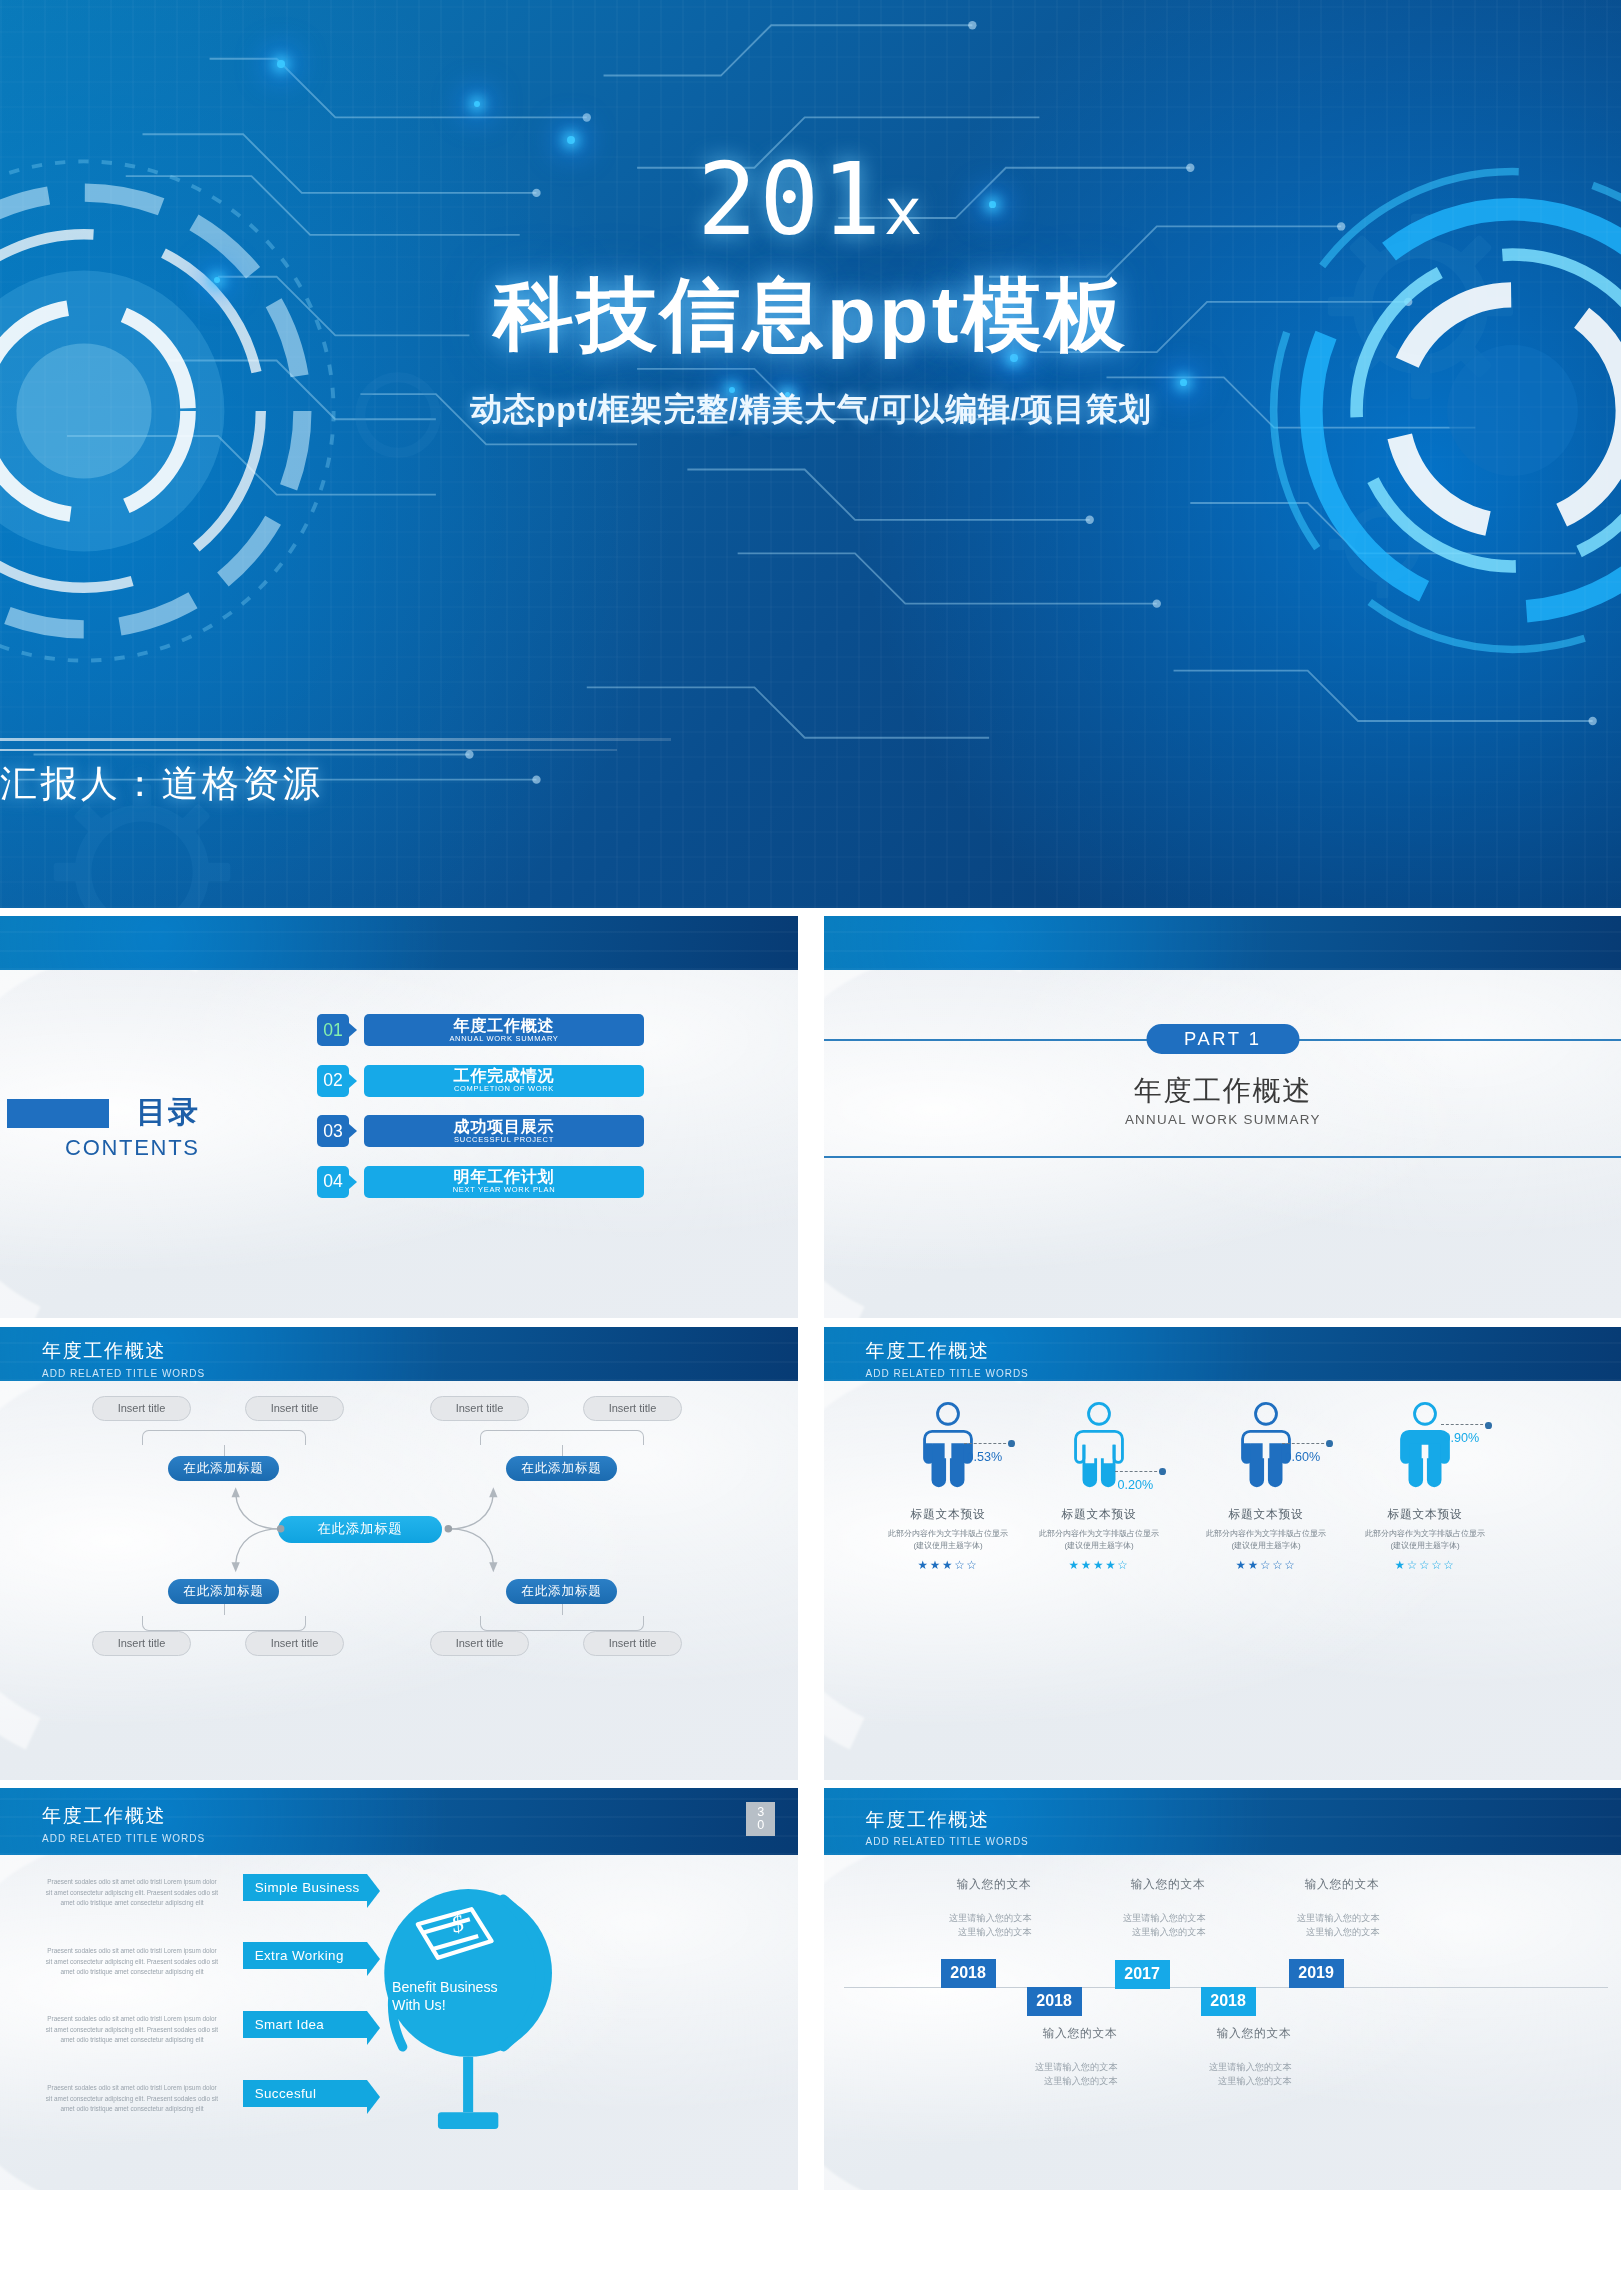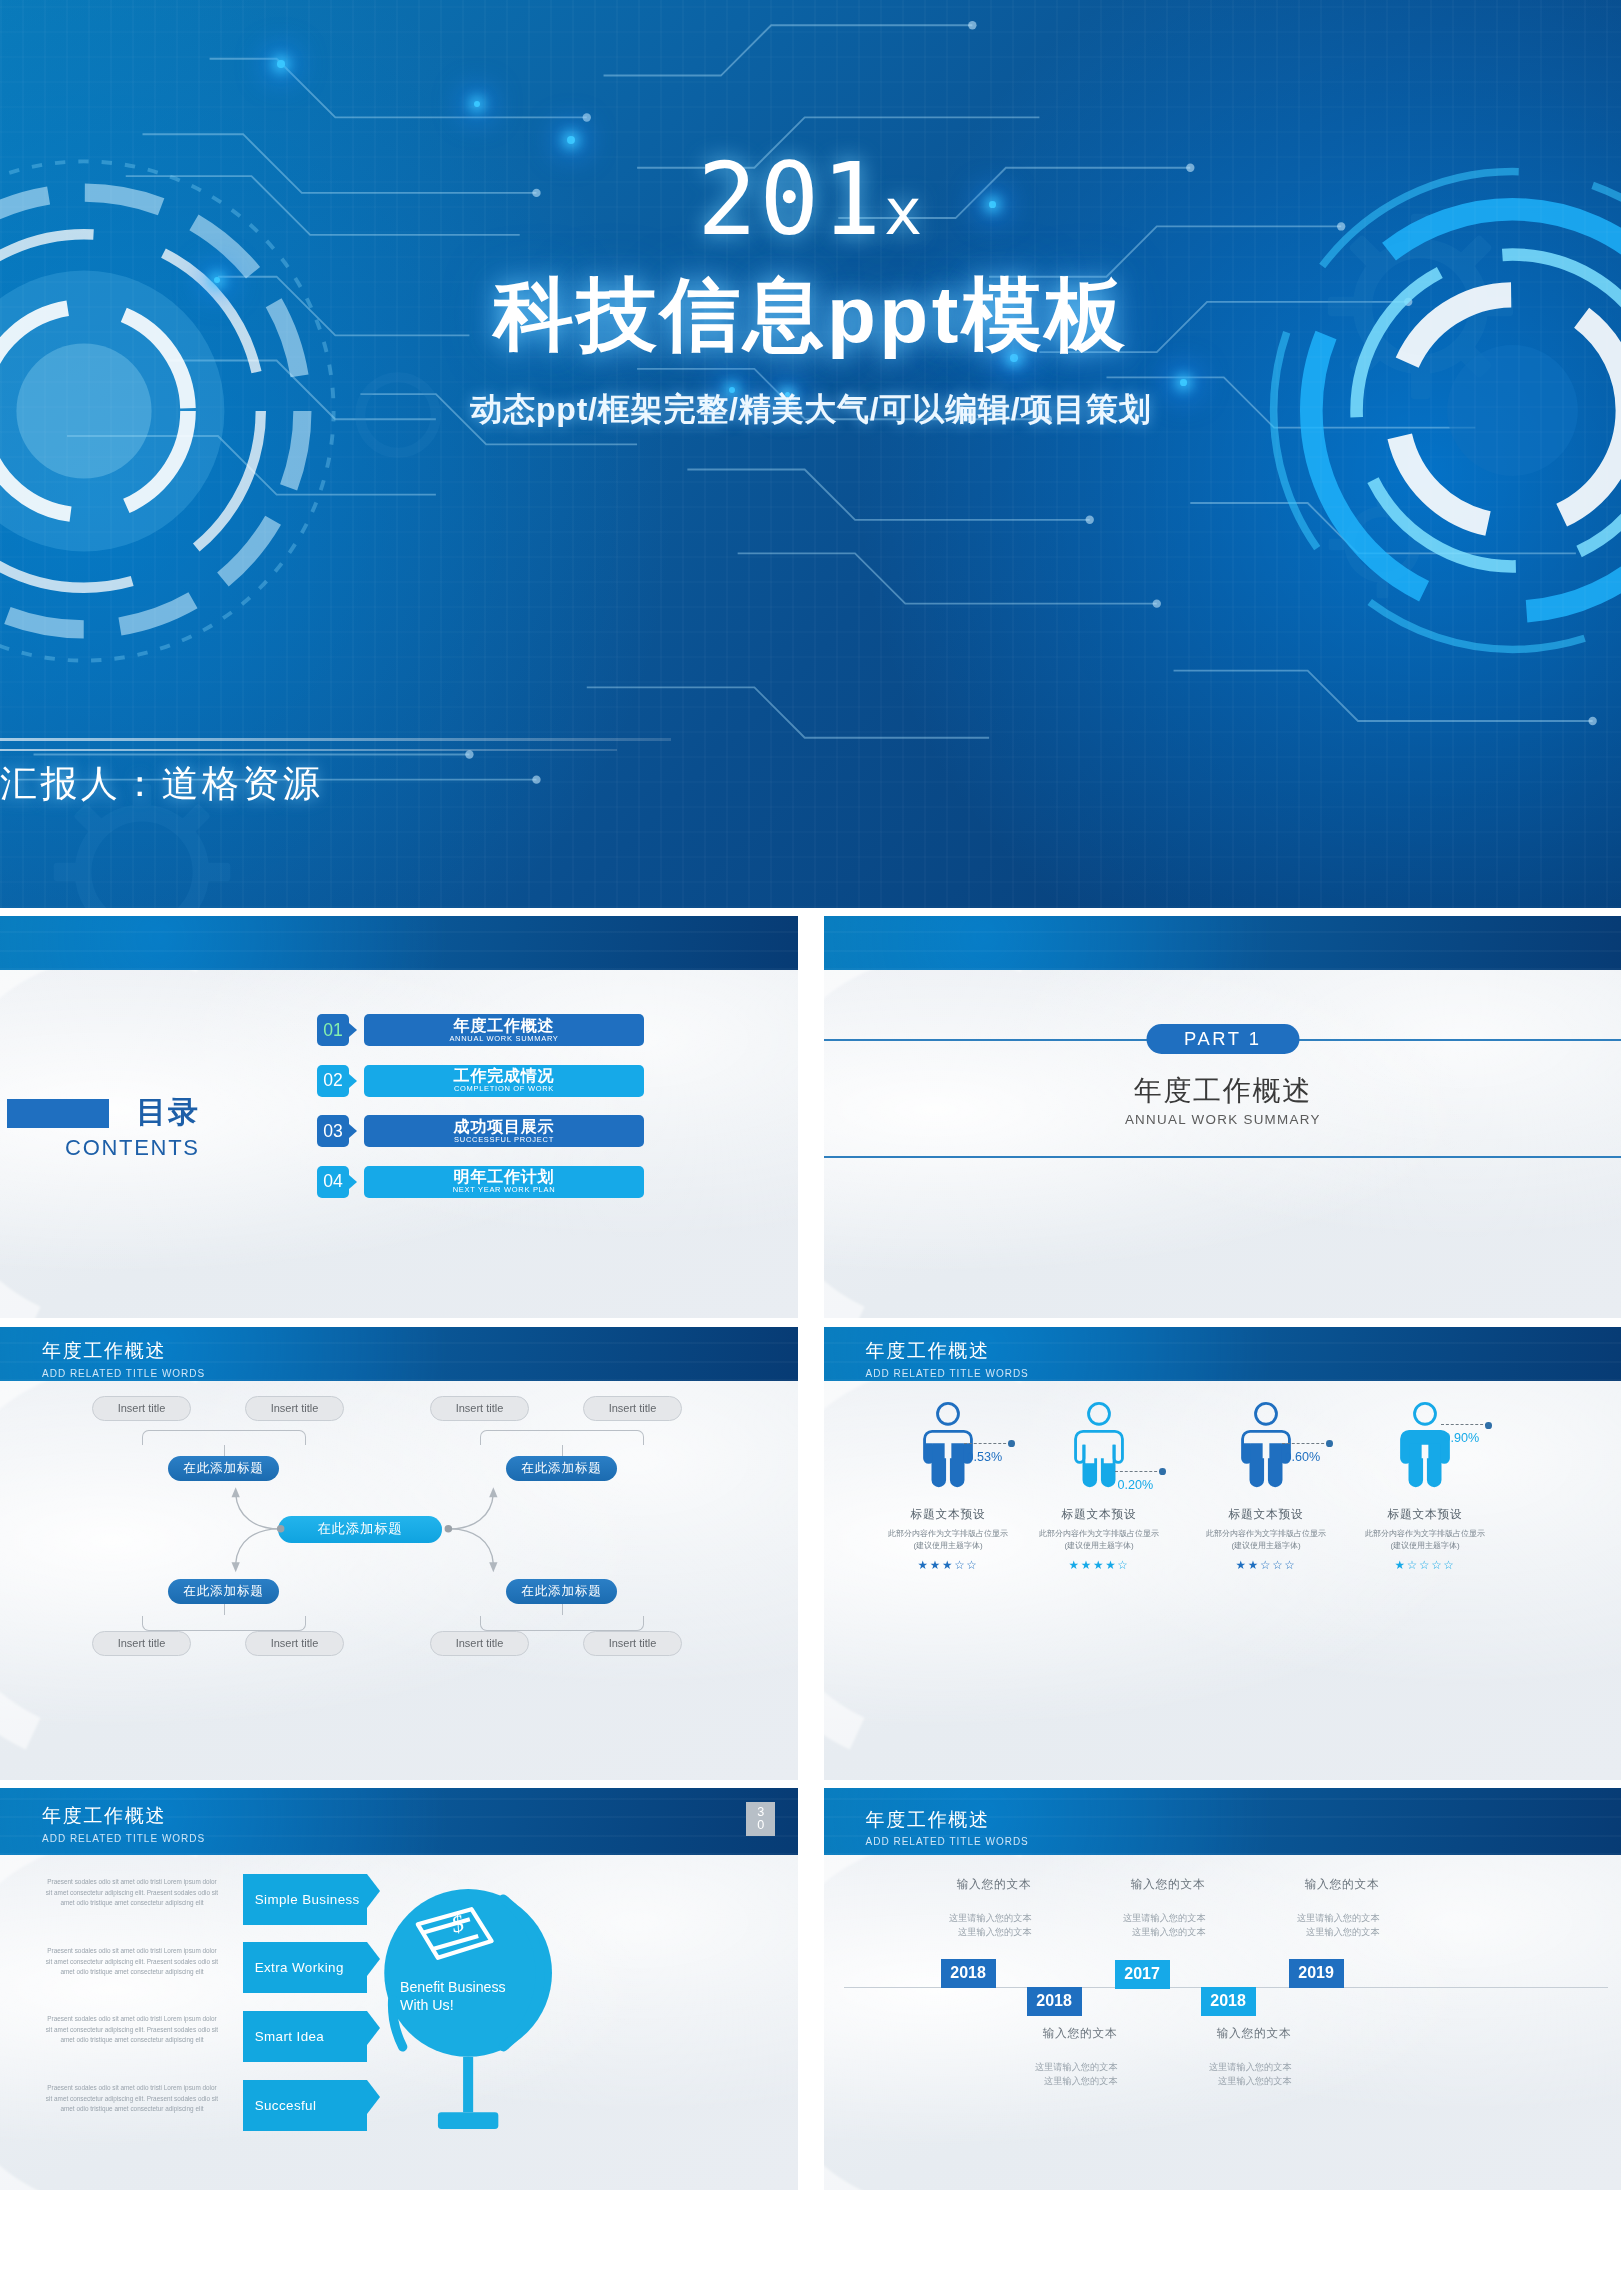--- a/index.html
+++ b/index.html
@@ -150,21 +150,21 @@
   
   .svc-head-center { position:absolute; left:0; right:0; text-align:center; z-index:4; }
   .svc-title { font-size:28px; color:#dbe9f5; letter-spacing:4.2px; font-family:"DejaVu Sans","Liberation Sans",sans-serif; }
   .svc-sub { font-size:11.7px; color:#b9d3e8; letter-spacing:0.8px; margin-top:6.7px; }
   .svc-badge {
     position:absolute; right:23.5px; top:13.4px; width:28.5px; height:34px; background:#b7bfc7; color:#fff;
     font-size:12.6px; display:flex; flex-direction:column; align-items:center; justify-content:center; line-height:1.0; z-index:5;
   }
   .svc-text { position:absolute; width:176px; font-size:6.4px; color:#9aa4ad; line-height:1.65; text-align:center; }
   .svc-tab {
-    position:absolute; height:51px; width:124px; background:#12a7e0; color:#fff;
+    position:absolute; height:27px; width:124px; background:#12a7e0; color:#fff;
     display:flex; align-items:center; padding-left:11.7px; font-size:13.4px; letter-spacing:0.4px;
   }
   .svc-tab::after{
     content:""; position:absolute; right:-13.4px; top:0; border-left:13.4px solid #12a7e0;
     border-top:17.6px solid transparent; border-bottom:17.6px solid transparent;
   }
   .globe { position:absolute; }
   .globe-cn { position:absolute; color:#fff; font-size:14.2px; line-height:1.25; }
 
   
@@ -622,21 +622,21 @@
           <path d="M40,206 A110,110 0 0 1 28,150" fill="none" stroke="#18ace2" stroke-width="11" stroke-linecap="round"></path>
           <rect x="112" y="218" width="12" height="66" fill="#18ace2"></rect>
           <rect x="82" y="284" width="72" height="20" rx="4" fill="#18ace2"></rect>
           <g stroke="#ffffff" stroke-width="5" fill="none" stroke-linejoin="round">
             <path d="M58,60 L122,42 L146,80 L82,100 Z"></path>
             <path d="M64,70 L120,54"></path>
             <path d="M74,90 L130,74"></path>
           </g>
           <text x="101" y="70" font-size="28" fill="#ffffff" font-family="'Liberation Serif',serif" font-style="italic" transform="rotate(-14 101 70)">$</text>
         </svg>
-        <div class="globe-cn" style="left:400px; top:124px;">
+        <div class="globe-cn" style="left:392px; top:124px;">
           <div>Benefit Business</div>
           <div>With Us!</div>
         </div>
 
       </div>
     </div>
 
     <div class="vsep"></div>
 
     <div class="slide" style="width:805px; height:402px;">

